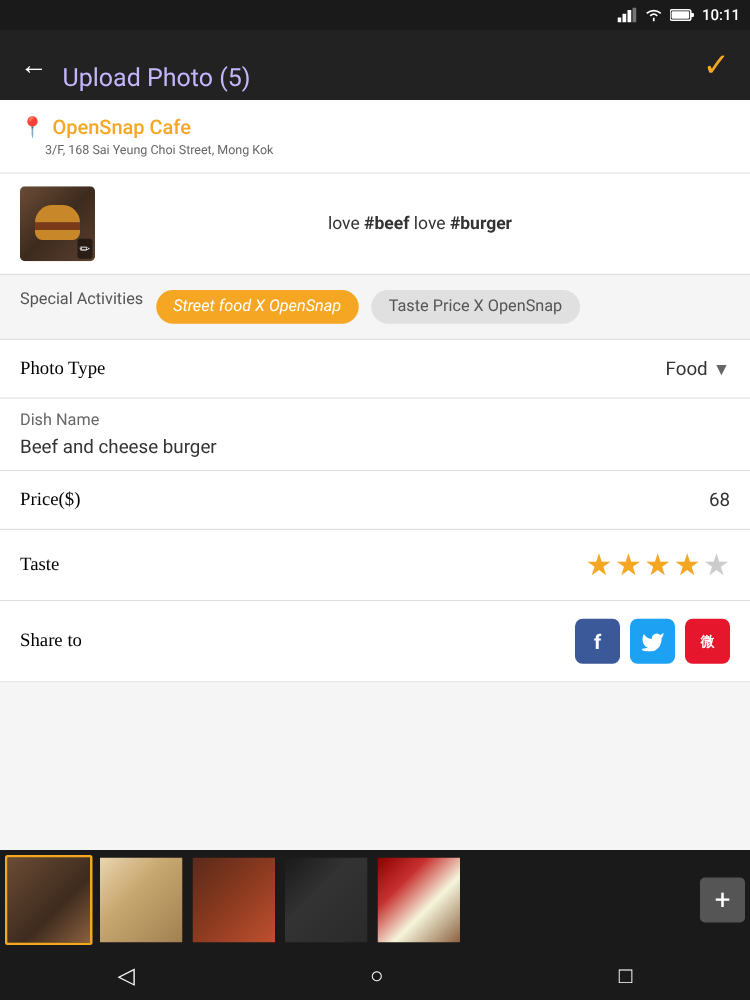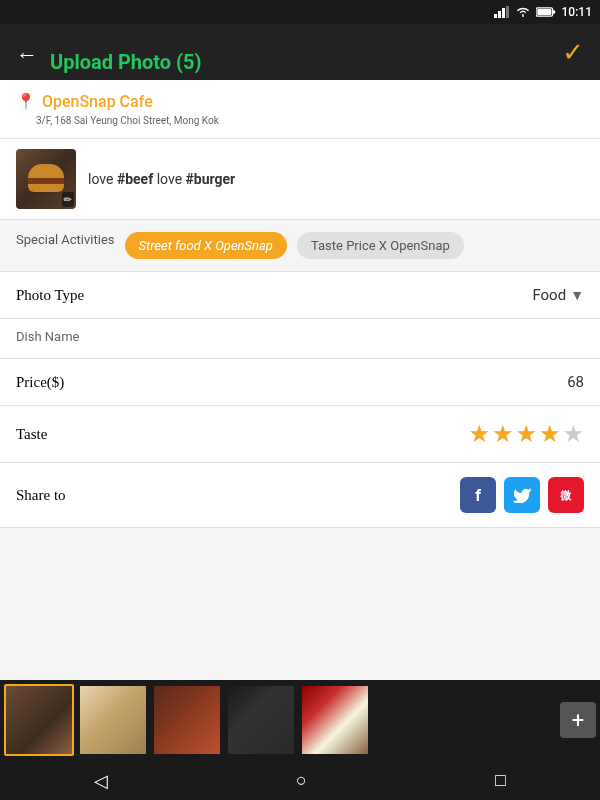--- a/index.html
+++ b/index.html
@@ -39,23 +39,23 @@
       display: flex;
       align-items: center;
       gap: 12px;
     }
     .back-arrow {
       color: white;
       font-size: 22px;
       cursor: pointer;
     }
     .top-bar-title {
-      color: #22c55e;
+      color: #c4b5fd;
       font-size: 20px;
-      font-weight: 700;
+      font-weight: 400;
       margin-top: 19px;
     }
     .check-icon {
       color: #f5a623;
       font-size: 26px;
       cursor: pointer;
     }
 
     
     .restaurant-section {
@@ -136,20 +136,21 @@
       background: rgba(0,0,0,0.5);
       color: white;
       font-size: 10px;
       padding: 2px;
       border-radius: 2px;
     }
     .photo-caption {
       font-size: 14px;
       color: #333;
       flex: 1;
+      text-align: center;
     }
     .photo-caption .hashtag {
       font-weight: bold;
       color: #333;
     }
 
     
     .special-section {
       background: #f5f5f5;
       padding: 12px 16px;
@@ -398,20 +399,21 @@
 <div class="row-item">
   <span class="row-label">Photo Type</span>
   <div class="row-value">
     <span>Food</span>
     <span class="dropdown-arrow">▼</span>
   </div>
 </div>
 
 <div class="dish-section">
   <div class="dish-label">Dish Name</div>
+  <div class="dish-name">Beef and cheese burger</div>
 </div>
 
 <div class="row-item">
   <span class="row-label">Price($)</span>
   <span class="row-value">68</span>
 </div>
 
 <div class="row-item">
   <span class="row-label">Taste</span>
   <div class="stars">

